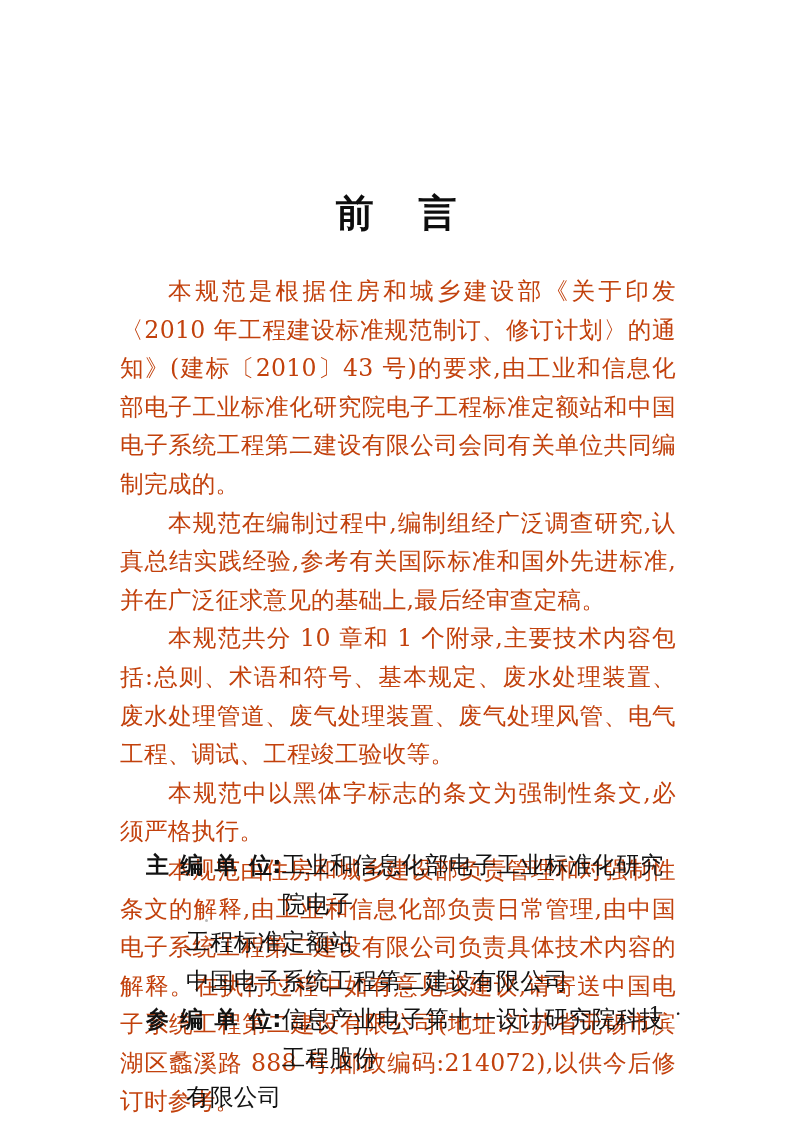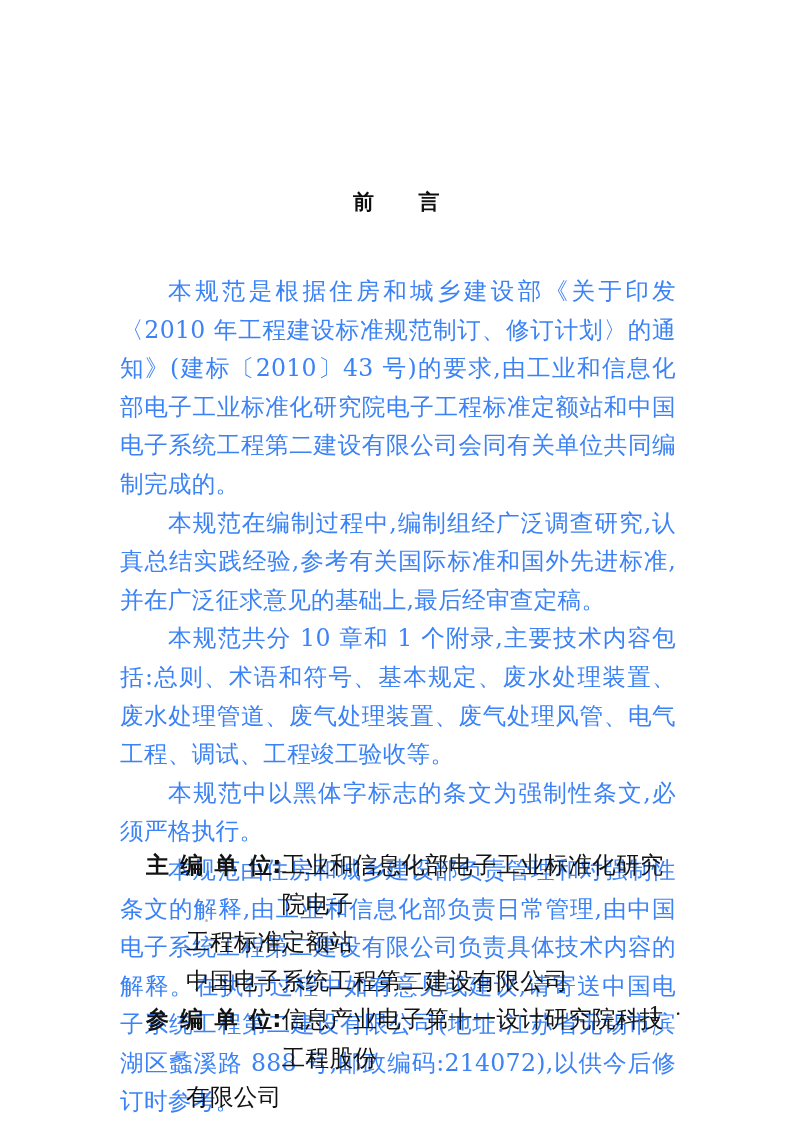--- a/index.html
+++ b/index.html
@@ -23,21 +23,21 @@
     height: 1122px;
   }
 
   
   .doc-title {
     position: absolute;
     top: 188px;
     left: 0;
     width: 793px;
     text-align: center;
-    font-size: 21px;
+    font-size: 38px;
     font-weight: bold;
     letter-spacing: 0.02em;
     font-family: Liberation Serif, serif;
     color: #0d0d0d;
   }
   .doc-title .gap { display: inline-block; width: 44px; }
 
   
   .body-block {
     position: absolute;
@@ -47,21 +47,21 @@
   }
 
   .para {
     font-size: 23.6px;
     line-height: 38.6px;
     text-align: justify;
     text-justify: inter-character;
     text-indent: 48px;
     margin: 0;
     letter-spacing: 0.012em;
-    color: #3b82f6;
+    color: #c2410c;
   }
 
   
   .units {
     position: absolute;
     top: 846px;
     left: 120px;
     width: 556px;
     font-size: 23.6px;
     line-height: 38.6px;

